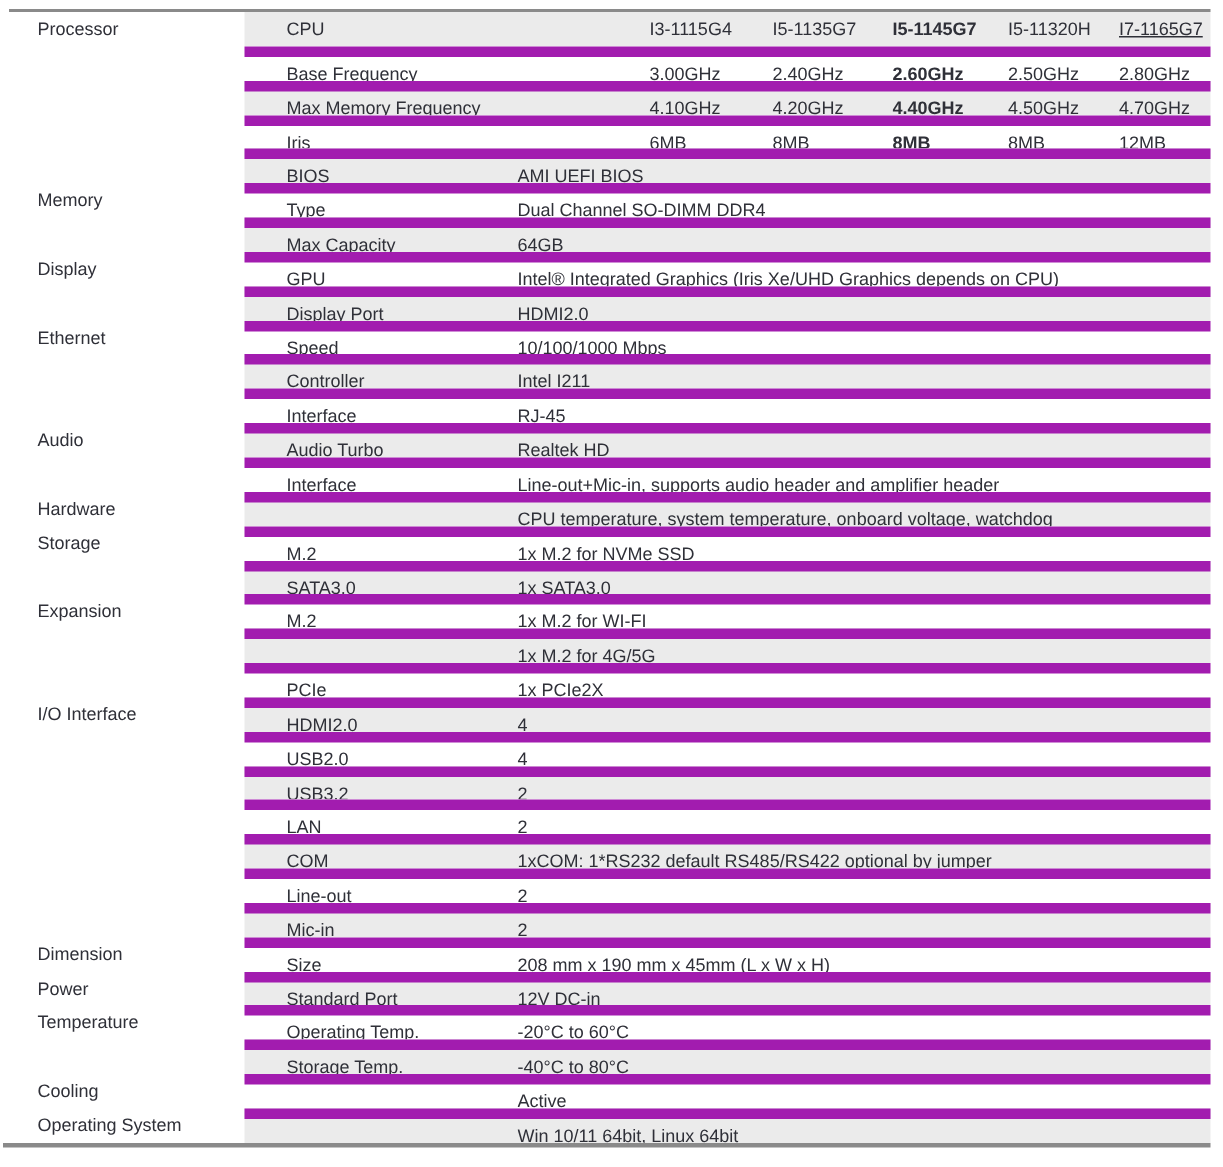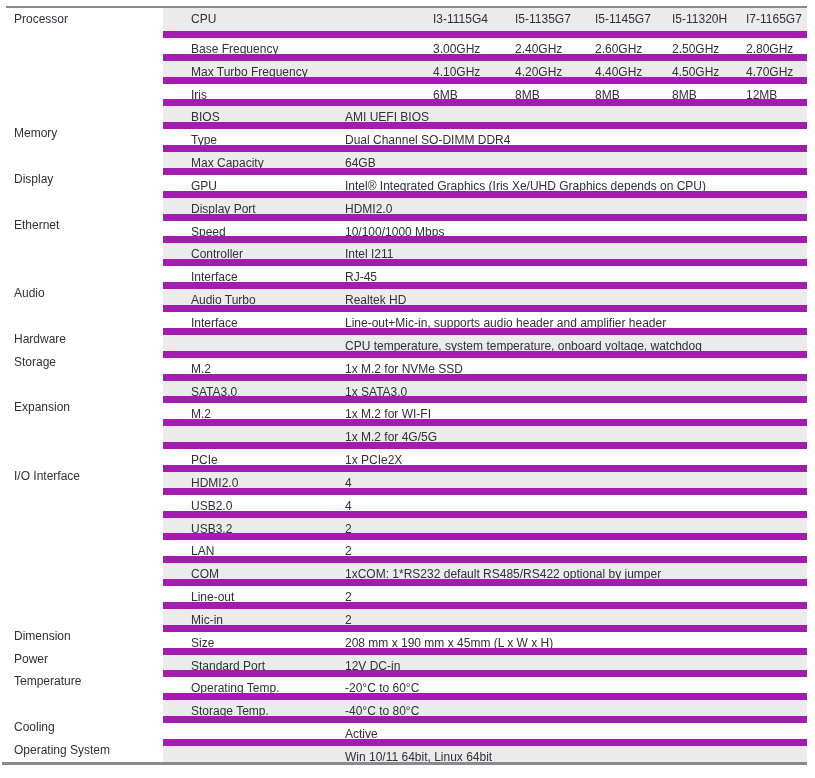--- a/index.html
+++ b/index.html
@@ -29,21 +29,21 @@
   }
   .row {
     display: flex;
     height: 22.85px;
     line-height: 22.85px;
     box-sizing: border-box;
   }
   .cat {
     width: 163px;
     box-sizing: border-box;
-    padding-left: 14px;
+    padding-left: 25px;
     background: #ffffff;
     white-space: nowrap;
     overflow: hidden;
   }
   .cells {
     flex: 1;
     display: flex;
     box-sizing: border-box;
     background: #ffffff;
     white-space: nowrap;
@@ -56,23 +56,23 @@
     box-sizing: border-box;
     padding-left: 28px;
     flex: none;
     overflow: hidden;
   }
   .val { flex: 1; overflow: hidden; }
   .col  { flex: none; overflow: hidden; }
   .c0 { width: 88px; margin-top: 26px; }
   .c1 { width: 82px; }
   .c2 { width: 80px; }
-  .c3 { width: 77px; }
+  .c3 { width: 77px; font-weight: bold; }
   .c4 { width: 74px; }
-  .c5 { flex: 1; }
+  .c5 { flex: 1; text-decoration: underline; }
   .bottom-border {
     position: absolute;
     left: 2px;
     top: 762px;
     width: 805px;
     height: 3px;
     background: #8a8a8a;
   }
 </style>
 </head>
@@ -101,21 +101,21 @@
           <div class="col c1">3.00GHz</div>
           <div class="col c2">2.40GHz</div>
           <div class="col c3">2.60GHz</div>
           <div class="col c4">2.50GHz</div>
           <div class="col c5">2.80GHz</div>
         </div>
       </div>
       <div class="row">
         <div class="cat"></div>
         <div class="cells shaded">
-          <div class="sublabel">Max Turbo Frequency</div>
+          <div class="sublabel">Max Memory Frequency</div>
           <div class="col c0">/</div>
           <div class="col c1">4.10GHz</div>
           <div class="col c2">4.20GHz</div>
           <div class="col c3">4.40GHz</div>
           <div class="col c4">4.50GHz</div>
           <div class="col c5">4.70GHz</div>
         </div>
       </div>
       <div class="row">
         <div class="cat"></div>

